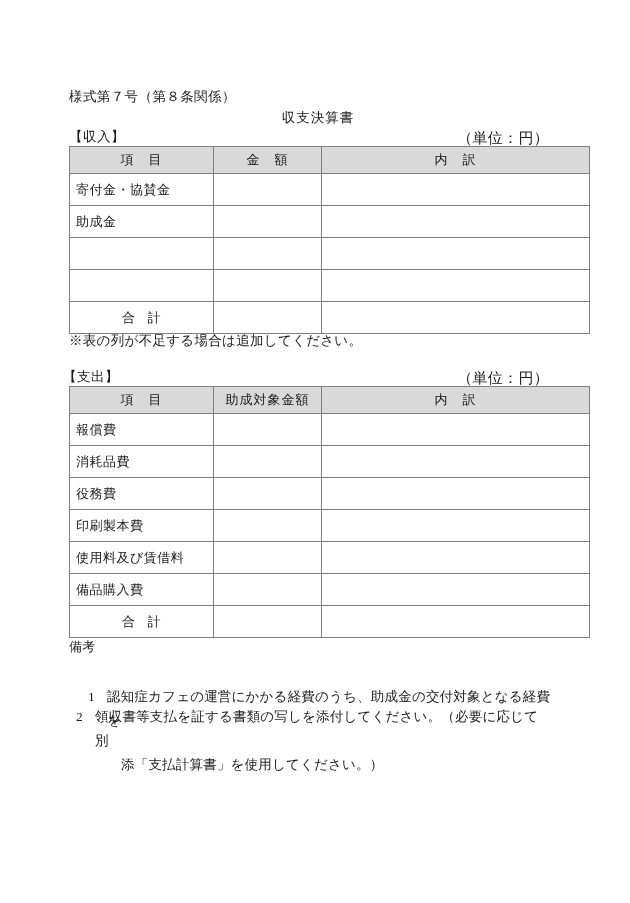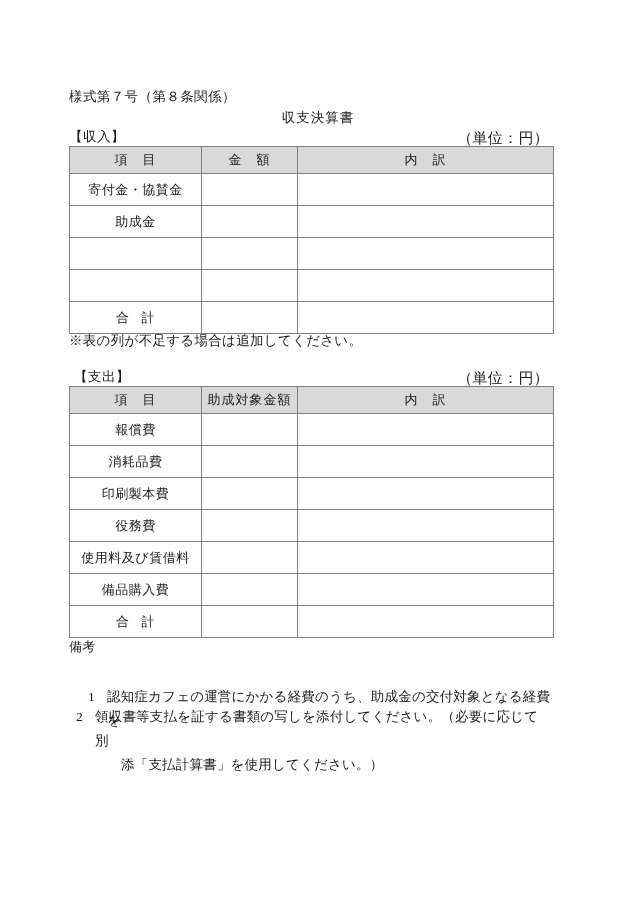--- a/index.html
+++ b/index.html
@@ -49,53 +49,53 @@
     white-space: nowrap;
   }
   .unit-label {
     position: absolute;
     font-size: 15px;
     letter-spacing: 0.3px;
     white-space: nowrap;
   }
   .label-income  { left: 69px;  top: 128px; }
   .unit-income   { right: 81px; top: 129px; }
-  .label-expense { left: 74px;  top: 368px; }
+  .label-expense { left: 63px;  top: 368px; }
   .unit-expense  { right: 81px; top: 369px; }
 
   
   table.sheet {
     position: absolute;
     border-collapse: collapse;
     table-layout: fixed;
     width: 481px;
     font-size: 13px;
   }
   #income-table  { left: 69px; top: 146px; }
   #expense-table { left: 69px; top: 386px; }
 
   table.sheet td, table.sheet th {
     border: 1px solid #808080;
     height: 31px;
-    padding: 0 0;
+    padding: 0 6px;
     font-weight: normal;
     vertical-align: middle;
     background: #ffffff;
   }
   table.sheet th {
     background: #d9d9d9;
     text-align: center;
     height: 26px;
     letter-spacing: 1px;
   }
   table.sheet th.col-item   { width: 131px; }
   table.sheet th.col-amount { width: 95px; }
   table.sheet th.col-detail { width: 255px; }
   td.item-cell {
-    text-align: center;
+    text-align: left;
     letter-spacing: 0.5px;
   }
   td.total-cell {
     text-align: center;
     letter-spacing: 0.5px;
     padding-right: 14px;
   }
   td.total-cell .gap { display: inline-block; width: 12px; }
   tr.total-row td { border-top: 1px solid #777777; }
 
@@ -211,26 +211,26 @@
         <td class="item-cell">報償費</td>
         <td></td>
         <td></td>
       </tr>
       <tr>
         <td class="item-cell">消耗品費</td>
         <td></td>
         <td></td>
       </tr>
       <tr>
+        <td class="item-cell">役務費</td>
+        <td></td>
+        <td></td>
+      </tr>
+      <tr>
         <td class="item-cell">印刷製本費</td>
-        <td></td>
-        <td></td>
-      </tr>
-      <tr>
-        <td class="item-cell">役務費</td>
         <td></td>
         <td></td>
       </tr>
       <tr>
         <td class="item-cell">使用料及び賃借料</td>
         <td></td>
         <td></td>
       </tr>
       <tr>
         <td class="item-cell">備品購入費</td>

